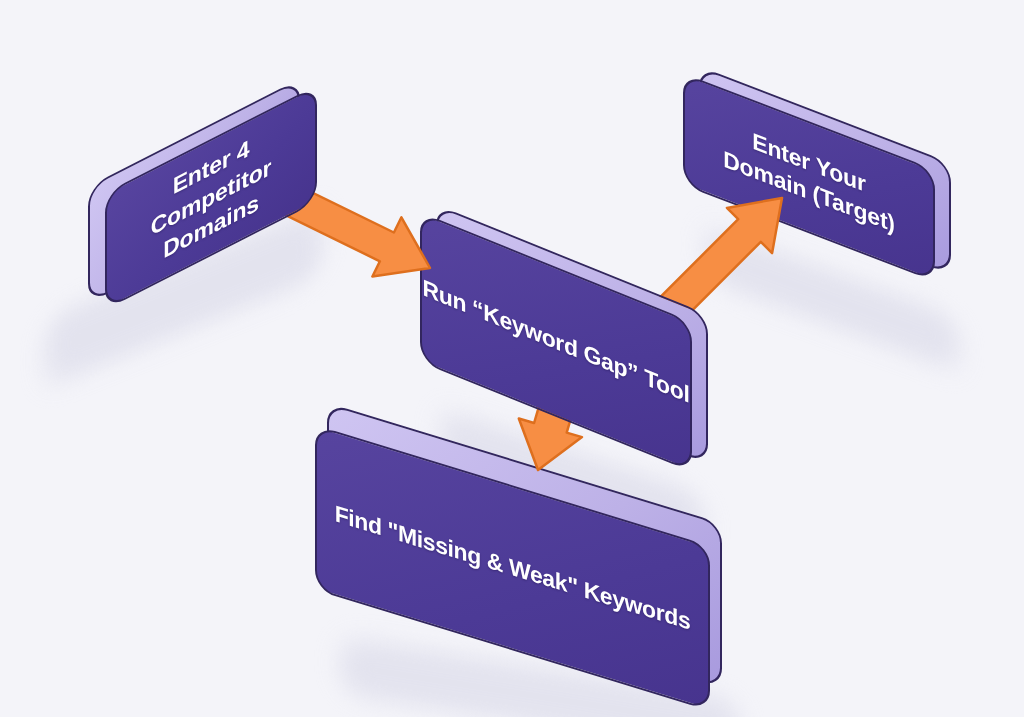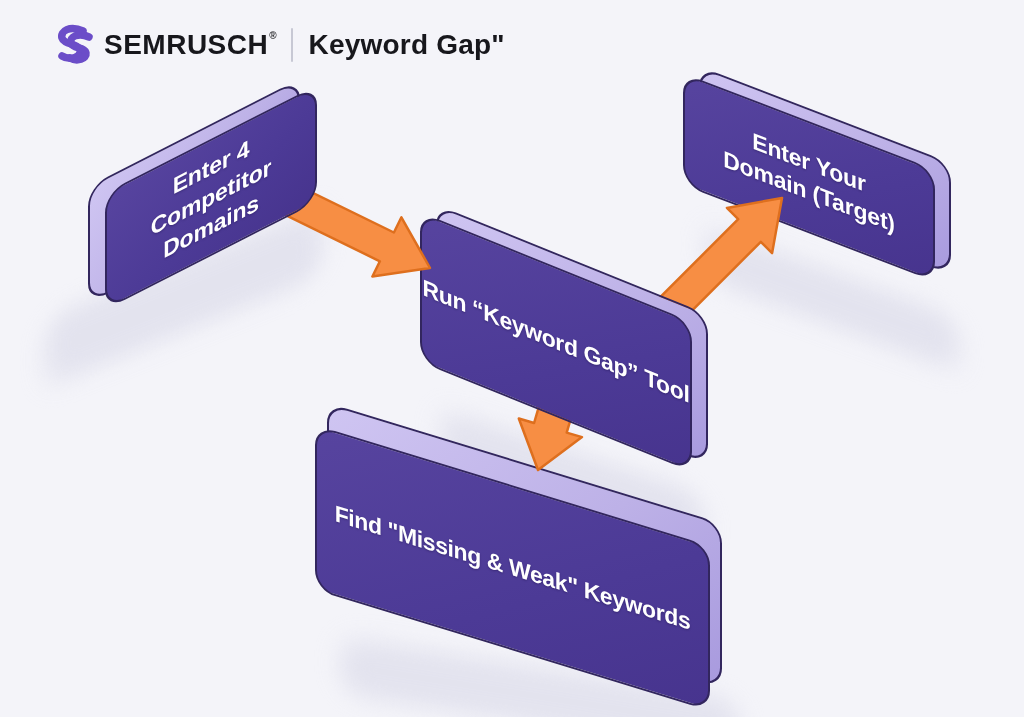--- a/index.html
+++ b/index.html
@@ -56,30 +56,20 @@
   .arrows-front{z-index:5;}
   .arrow{fill:var(--arrow-fill,#F78E44);stroke:var(--arrow-stroke,#DE6F1E);stroke-width:2.5;stroke-linejoin:round;}
   
   .logo-s{fill:none;stroke:var(--logo,#6B4DC8);stroke-width:7.5;stroke-linecap:round;}
 </style>
 </head>
 <body>
 
 <div class="stage">
 
-  <div class="brand-bar">
-    <svg class="brand-logo" viewBox="0 0 44 42" aria-hidden="true">
-      <path class="logo-s" d="M31 7 C18 1 8 7 10 14 C12 21 26 19 28 26 C30 33 18 37 10 32"></path>
-      <path class="logo-s" d="M37 13 C26 8 17 13 19 19 C21 25 33 23 34 29 C35 35 25 38 18 34"></path>
-    </svg>
-    <span class="brand-name">SEMRUSCH</span>
-    <span class="brand-reg">®</span>
-    <div class="brand-divider"></div>
-    <span class="brand-product">Keyword Gap"</span>
-  </div>
 
   <div class="gshadow gs1"></div>
   <div class="gshadow gs2"></div>
   <div class="gshadow gs3"></div>
   <div class="gshadow gs4"></div>
 
   <div class="box box3">
     <div class="bevel"></div>
     <div class="face">
       <div class="label">

